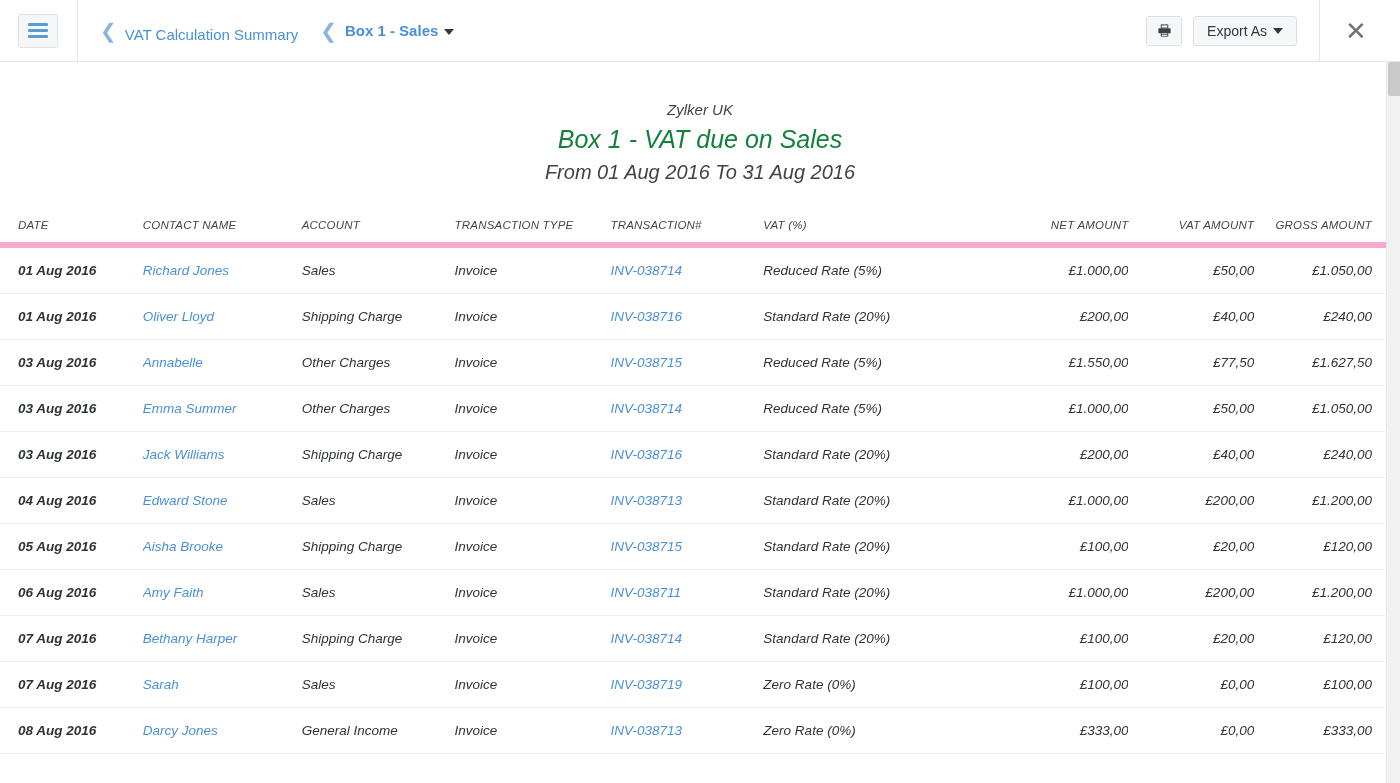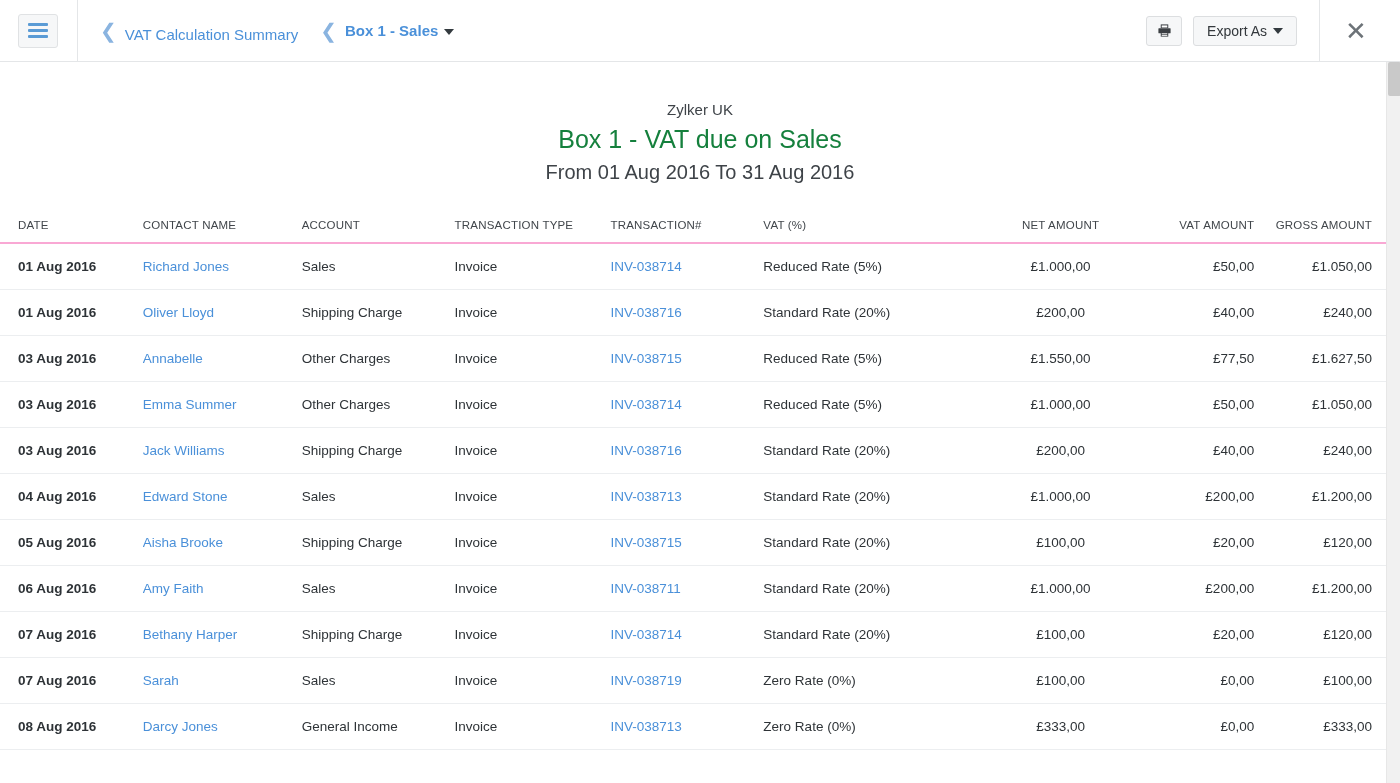--- a/index.html
+++ b/index.html
@@ -131,20 +131,21 @@
     font-family: "DejaVu Sans", sans-serif;
     font-weight: 300;
   }
 
   
   .report {
     height: 721px;
     overflow: hidden;
     position: relative;
     background: #fff;
+    font-style: italic;
   }
   .report-head {
     text-align: center;
     padding-top: 39px;
   }
   .org-name {
     font-size: 15px;
     color: #3e4348;
     margin-bottom: 7px;
   }
@@ -165,39 +166,39 @@
     margin-top: 35px;
     table-layout: fixed;
   }
   table.report-table th {
     font-size: 11.5px;
     letter-spacing: 0.2px;
     font-weight: normal;
     color: #41464b;
     text-transform: uppercase;
     padding: 0 0 11px 0;
-    border-bottom: 2px solid #f9a8d4;
+    border-bottom: 6px solid #f9a8d4;
     vertical-align: bottom;
   }
   table.report-table td {
     font-size: 13.5px;
     color: #2e3337;
     padding: 15px 0 15px 0;
     border-bottom: 1px solid #eceef0;
     vertical-align: middle;
     white-space: nowrap;
     overflow: hidden;
   }
   .c-date   { width: 142px; padding-left: 18px !important; text-align: left; }
   .c-contact{ width: 158px; text-align: left; }
   .c-account{ width: 152px; text-align: left; }
   .c-type   { width: 155px; text-align: left; }
   .c-txn    { width: 152px; text-align: left; }
   .c-vat    { width: 228px; text-align: left; }
-  .c-net    { width: 135px; text-align: center; margin-top: 32px; }
+  .c-net    { width: 135px; text-align: right; margin-top: 32px; }
   .c-vatamt { width: 125px; text-align: right; }
   .c-gross  { width: 131px; text-align: right; padding-right: 14px !important; }
 
   th.c-date { padding-left: 18px; }
   th.c-gross { padding-right: 14px; }
 
   td.c-date { font-weight: bold; color: #2e3337; }
   .cell-link {
     color: #4a90d9;
     cursor: pointer;

